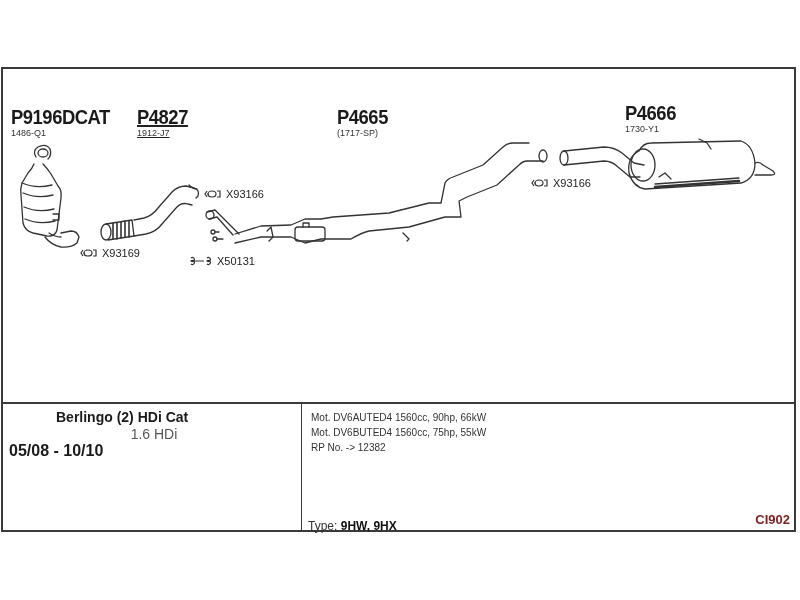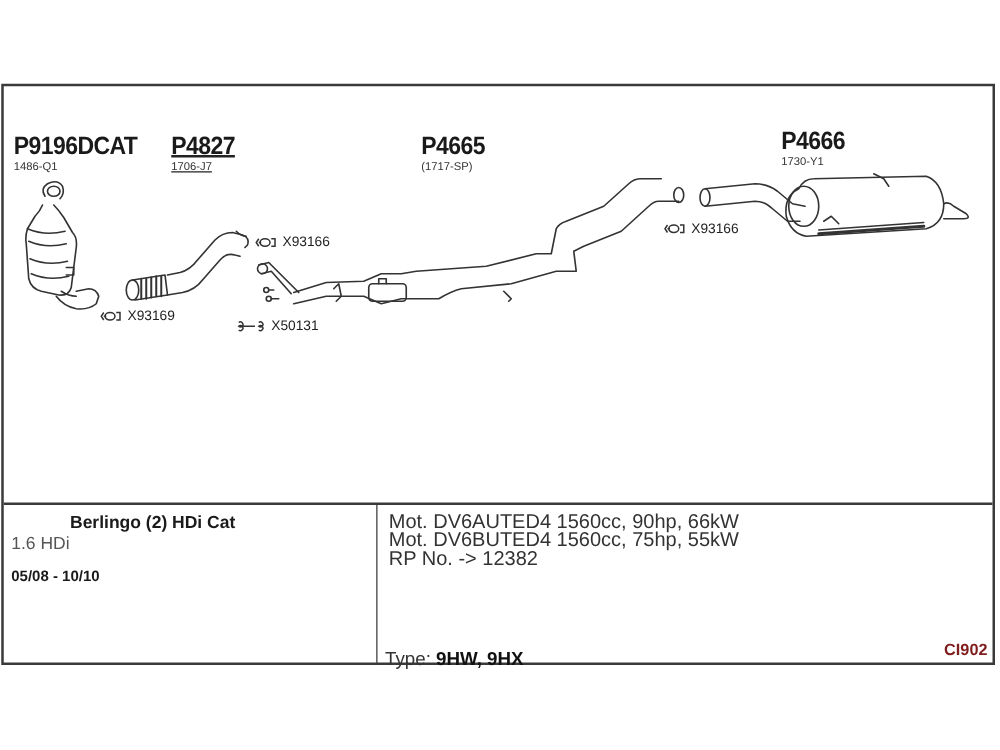--- a/index.html
+++ b/index.html
@@ -16,25 +16,25 @@
                  transform: scaleX(0.92); transform-origin: left; display: block; }
   .part-ref { font-size: 9px; color: #333; display: block; margin-top: 2px; }
 
   .fitting { position: absolute; font-size: 11px; color: #222; display: flex; align-items: center; gap: 4px; }
   .fitting svg { display: block; }
 
   svg.drawing { position: absolute; left: 0; top: 0; }
 
   .vehicle { position: absolute; left: 6px; top: 340px; width: 290px; }
   .vehicle-name { font-weight: bold; font-size: 14px; color: #1a1a1a; padding-left: 47px; }
-  .vehicle-engine { font-size: 14px; color: #555; margin-top: 1px; }
-  .vehicle-years { font-weight: bold; font-size: 12px; color: #1a1a1a; margin-top: 12px; }
+  .vehicle-engine { font-size: 14px; color: #555; margin-top: 1px; text-align: center; }
+  .vehicle-years { font-weight: bold; font-size: 16px; color: #1a1a1a; margin-top: 0; }
 
-  .notes { position: absolute; left: 308px; top: 341px; font-size: 16px; color: #333; line-height: 15px; }
-  .type-line { position: absolute; left: 305px; top: 450px; font-size: 15px; color: #333; }
+  .notes { position: absolute; left: 308px; top: 341px; font-size: 10px; color: #333; line-height: 15px; }
+  .type-line { position: absolute; left: 305px; top: 450px; font-size: 12px; color: #333; }
   .type-line b { color: #111; }
   .diagram-code { position: absolute; right: 4px; top: 443px; font-weight: bold; font-size: 13px; color: #7f1d1d; }
 </style>
 </head>
 <body>
 
 <div class="frame">
 
   <div class="diagram-area">
 
@@ -93,21 +93,21 @@
         </g>
       </g>
     </svg>
 
     <div class="part-label" style="left:8px; top:38px;">
       <span class="part-number">P9196DCAT</span>
       <span class="part-ref">1486-Q1</span>
     </div>
     <div class="part-label" style="left:134px; top:38px;text-decoration:underline;">
       <span class="part-number">P4827</span>
-      <span class="part-ref">1706-J7</span>
+      <span class="part-ref">1912-J7</span>
     </div>
     <div class="part-label" style="left:334px; top:38px;">
       <span class="part-number">P4665</span>
       <span class="part-ref">(1717-SP)</span>
     </div>
     <div class="part-label" style="left:622px; top:34px;">
       <span class="part-number">P4666</span>
       <span class="part-ref">1730-Y1</span>
     </div>
 

